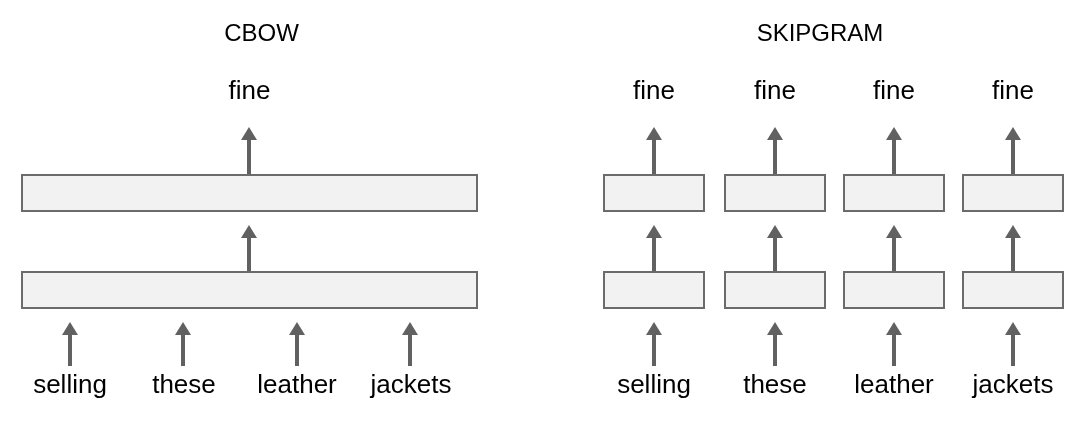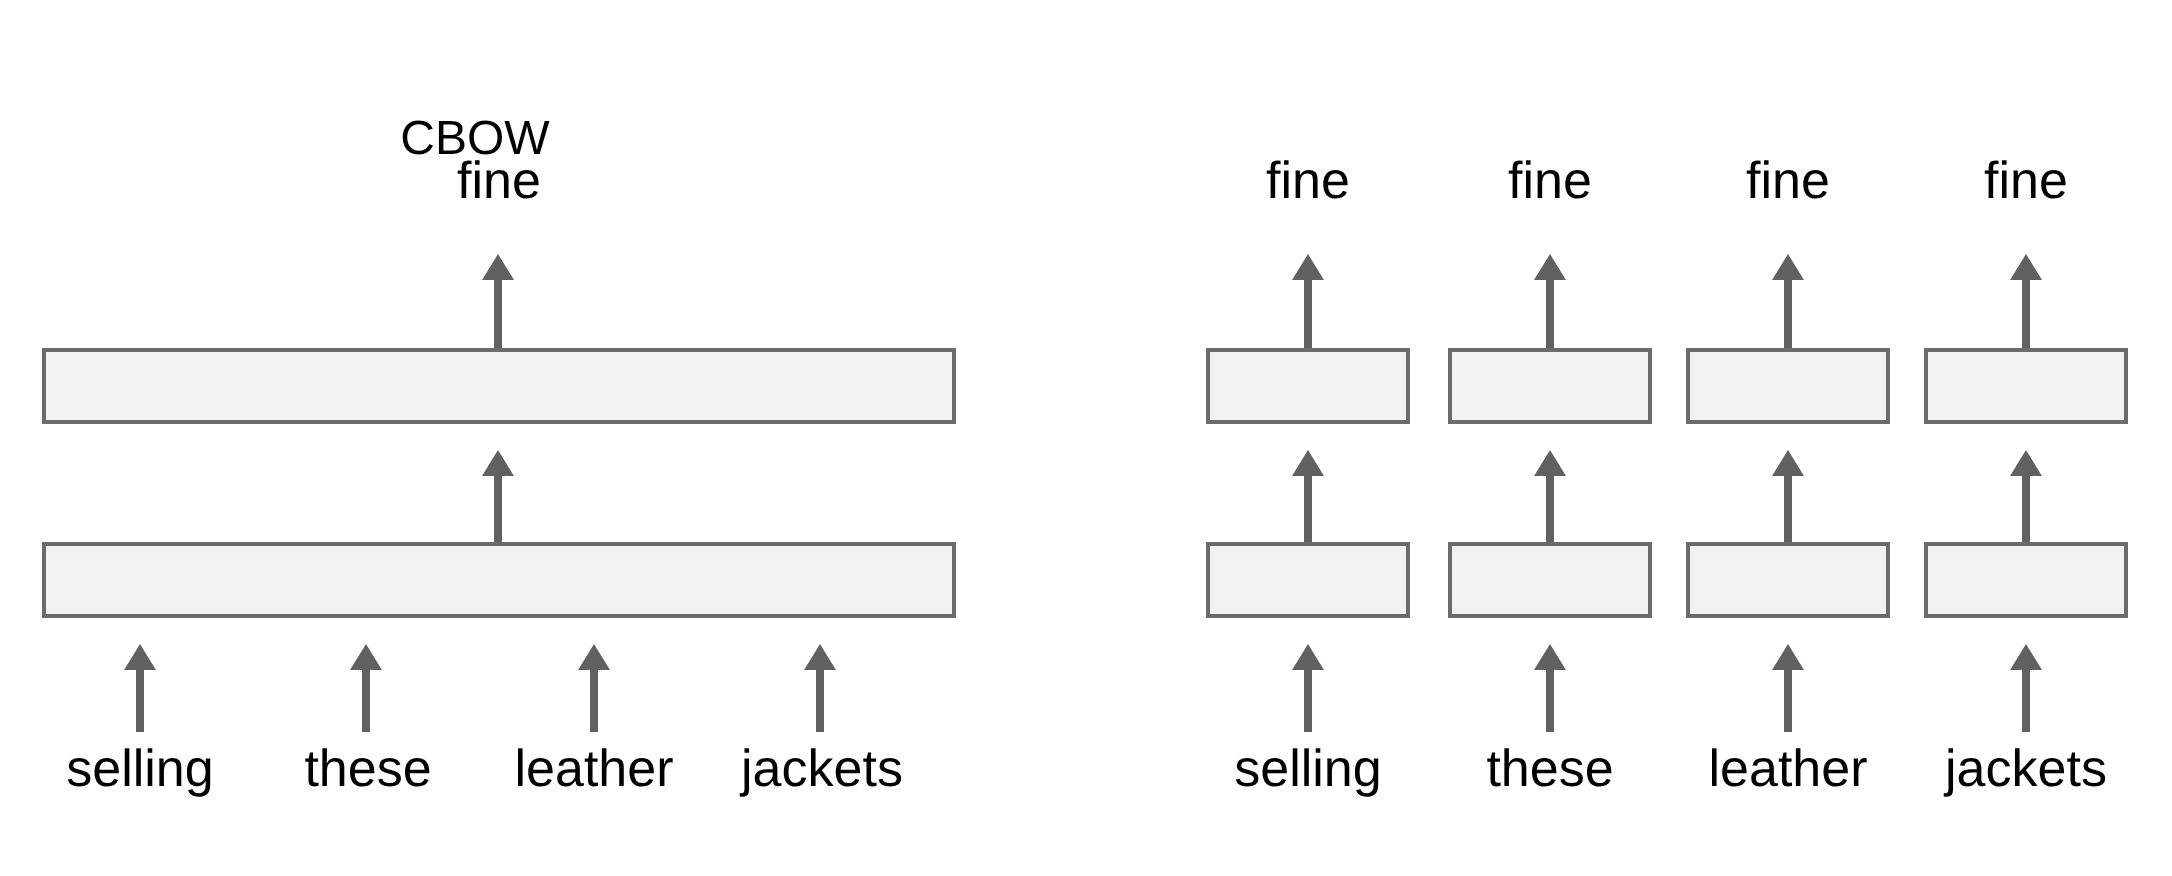--- a/index.html
+++ b/index.html
@@ -17,21 +17,21 @@
   }
   .arr{position:absolute;width:16px;display:flex;flex-direction:column;align-items:center;}
   .arr .head{
     width:0;height:0;flex:0 0 13px;
     border-left:8px solid transparent;border-right:8px solid transparent;
     border-bottom:13px solid var(--arrow-color,#616161);
   }
   .arr .stem{width:4px;flex:1;background:var(--arrow-color,#616161);}
 
   
-  .cbow-title{left:9px;top:20px;width:457px;margin-top:37px;}
+  .cbow-title{left:33px;top:20px;width:457px;}
   .cbow-fine{left:21px;top:76px;width:457px;}
   .cbow-out-arrow{left:241px;top:114px;height:60px;}
   .cbow-box-top{left:21px;top:174px;width:457px;height:38px;}
   .cbow-mid-arrow{left:241px;top:212px;height:59px;}
   .cbow-box-bottom{left:21px;top:271px;width:457px;height:38px;}
   .cbow-in-arrow-0{left:62px;top:309px;height:57px;}
   .cbow-in-arrow-1{left:175px;top:309px;height:57px;}
   .cbow-in-arrow-2{left:289px;top:309px;height:57px;}
   .cbow-in-arrow-3{left:402px;top:309px;height:57px;}
   .cbow-word-0{left:0px;top:370px;width:140px;}
@@ -107,20 +107,21 @@
   <div class="arr cbow-in-arrow-3">
     <div class="head"></div>
     <div class="stem"></div>
   </div>
 
   <div class="lbl cbow-word-0">selling</div>
   <div class="lbl cbow-word-1">these</div>
   <div class="lbl cbow-word-2">leather</div>
   <div class="lbl cbow-word-3">jackets</div>
 
+  <div class="title skip-title">SKIPGRAM</div>
 
   <div class="lbl skip-fine-0">fine</div>
   <div class="lbl skip-fine-1">fine</div>
   <div class="lbl skip-fine-2">fine</div>
   <div class="lbl skip-fine-3">fine</div>
 
   <div class="arr skip-out-arrow-0">
     <div class="head"></div>
     <div class="stem"></div>
   </div>

